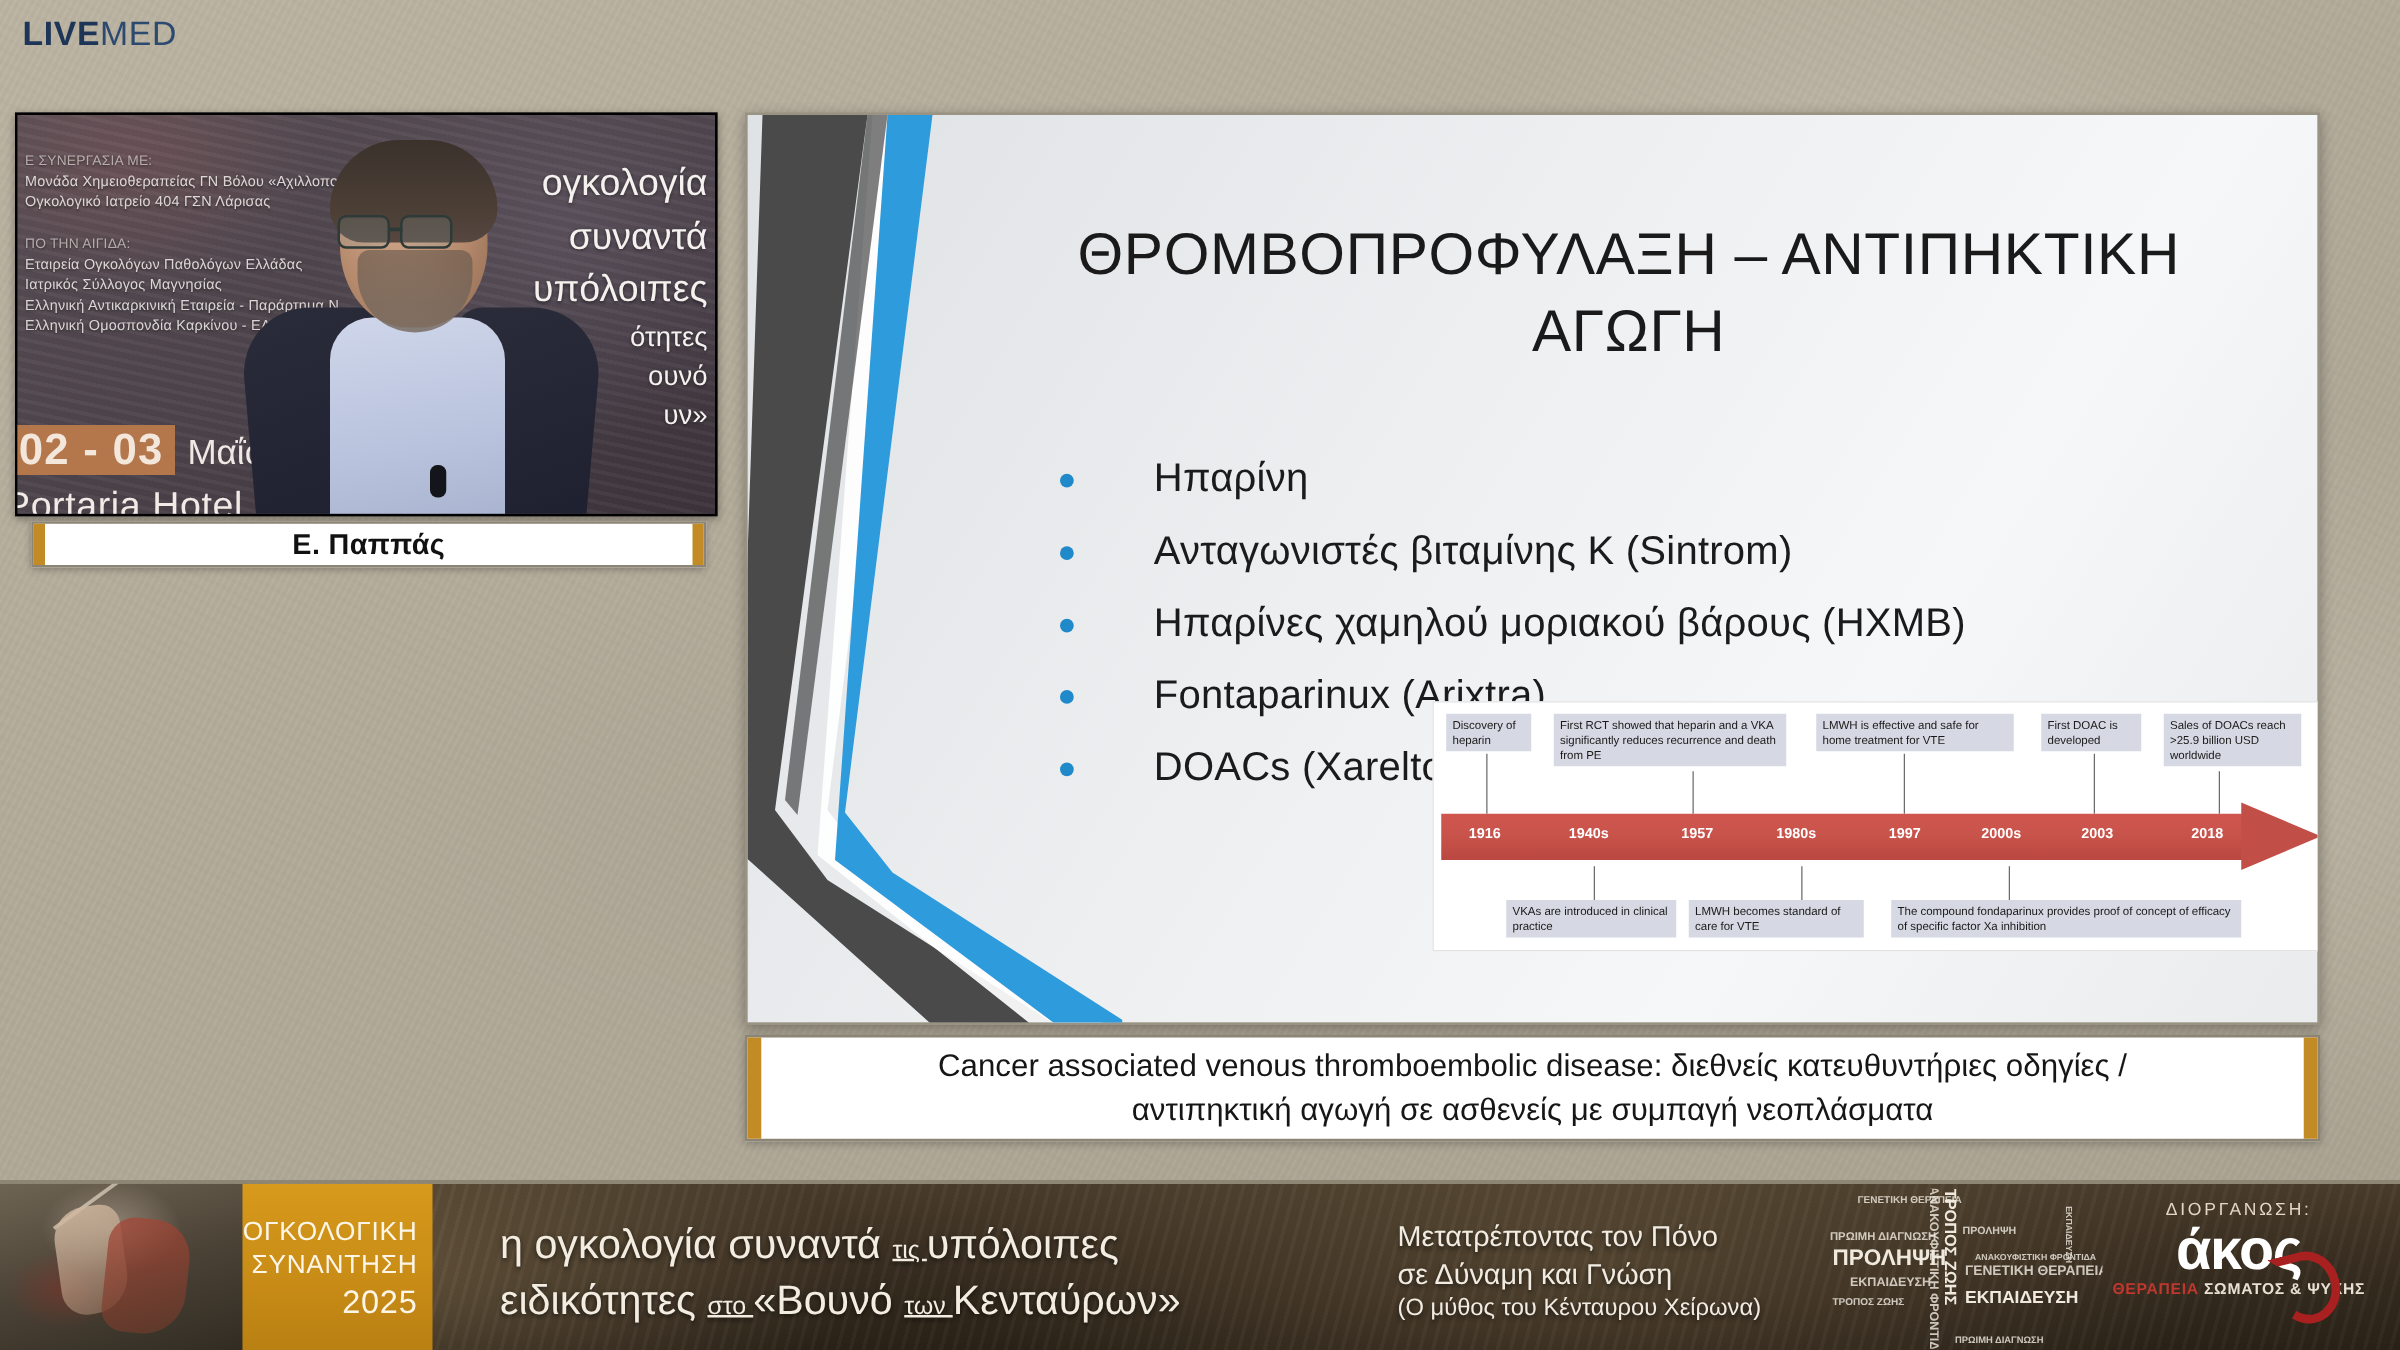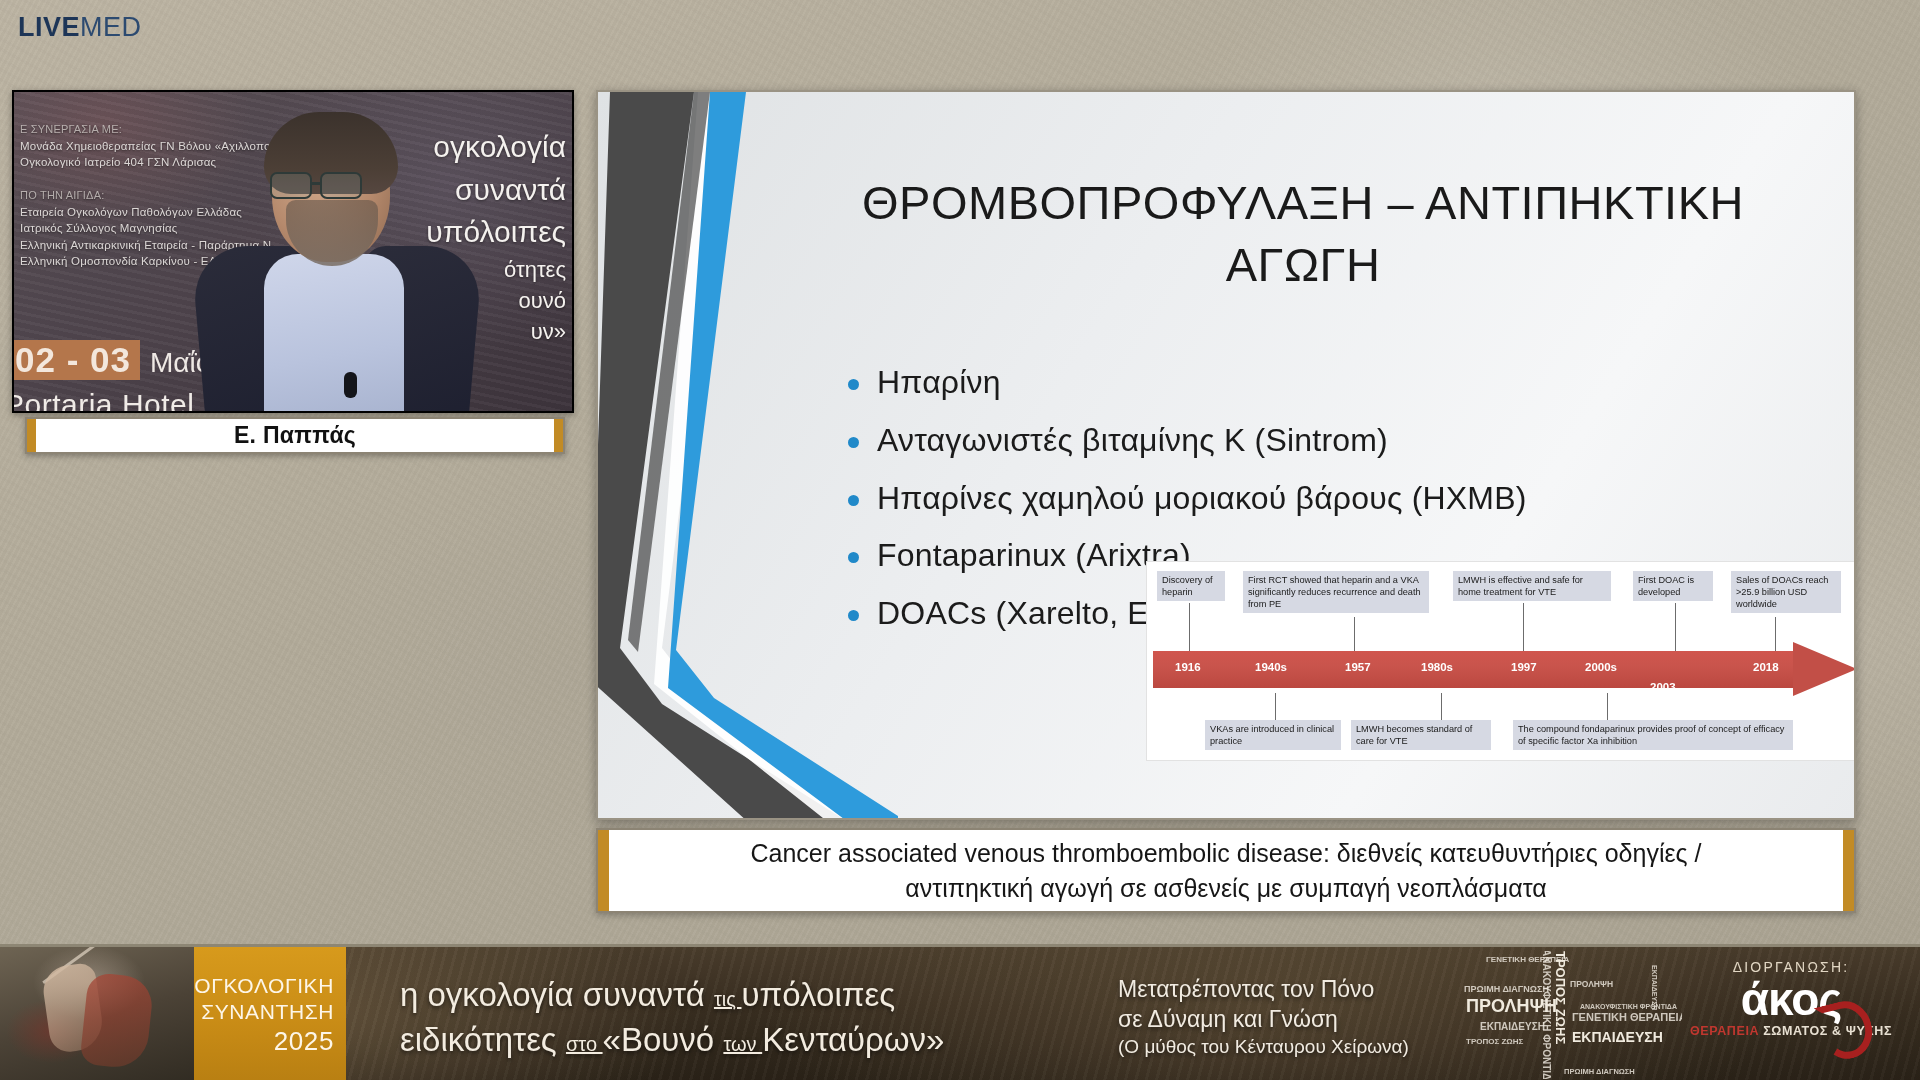--- a/index.html
+++ b/index.html
@@ -174,21 +174,21 @@
   }
   .bullet {
     display: flex; align-items: flex-start; gap: 18px;
     margin-bottom: 21px;
   }
   .bullet .dot {
     width: 11px; height: 11px; border-radius: 50%;
     background: #2089c9; margin-top: 15px; flex: none;
   }
   .bullet .txt {
-    font-size: 32px; color: #1b1b1b; line-height: 1.15; letter-spacing: .2px;
+    font-size: 32px; color: #1b1b1b; line-height: 1.15; letter-spacing: .2px; margin-left: 46px;
   }
 
   
   .figure {
     position: absolute; left: 548px; top: 469px;
     width: 718px; height: 200px;
     background: #ffffff;
     border: 1px solid #e2e2e2;
     overflow: hidden;
   }
@@ -436,21 +436,21 @@
 
     <div class="arrow-bar">
       <div class="arrow-body"></div>
       <div class="arrow-head"></div>
       <span class="yr-lbl" style="left:22px;">1916</span>
       <span class="yr-lbl" style="left:102px;">1940s</span>
       <span class="yr-lbl" style="left:192px;">1957</span>
       <span class="yr-lbl" style="left:268px;">1980s</span>
       <span class="yr-lbl" style="left:358px;">1997</span>
       <span class="yr-lbl" style="left:432px;">2000s</span>
-      <span class="yr-lbl" style="left:497px;margin-top:20px;">2003</span>
+      <span class="yr-lbl" style="left:512px;">2003</span>
       <span class="yr-lbl" style="left:600px;">2018</span>
     </div>
 
     <div class="tstem" style="left:128px; top:131px; height:28px;"></div>
     <div class="tstem" style="left:294px; top:131px; height:28px;"></div>
     <div class="tstem" style="left:460px; top:131px; height:28px;"></div>
 
     <div class="tbox" style="left:58px;  top:158px; width:136px;">VKAs are introduced in clinical practice</div>
     <div class="tbox" style="left:204px; top:158px; width:140px;">LMWH becomes standard of care for VTE</div>
     <div class="tbox" style="left:366px; top:158px; width:280px;">The compound fondaparinux provides proof of concept of efficacy of specific factor Xa inhibition</div>

